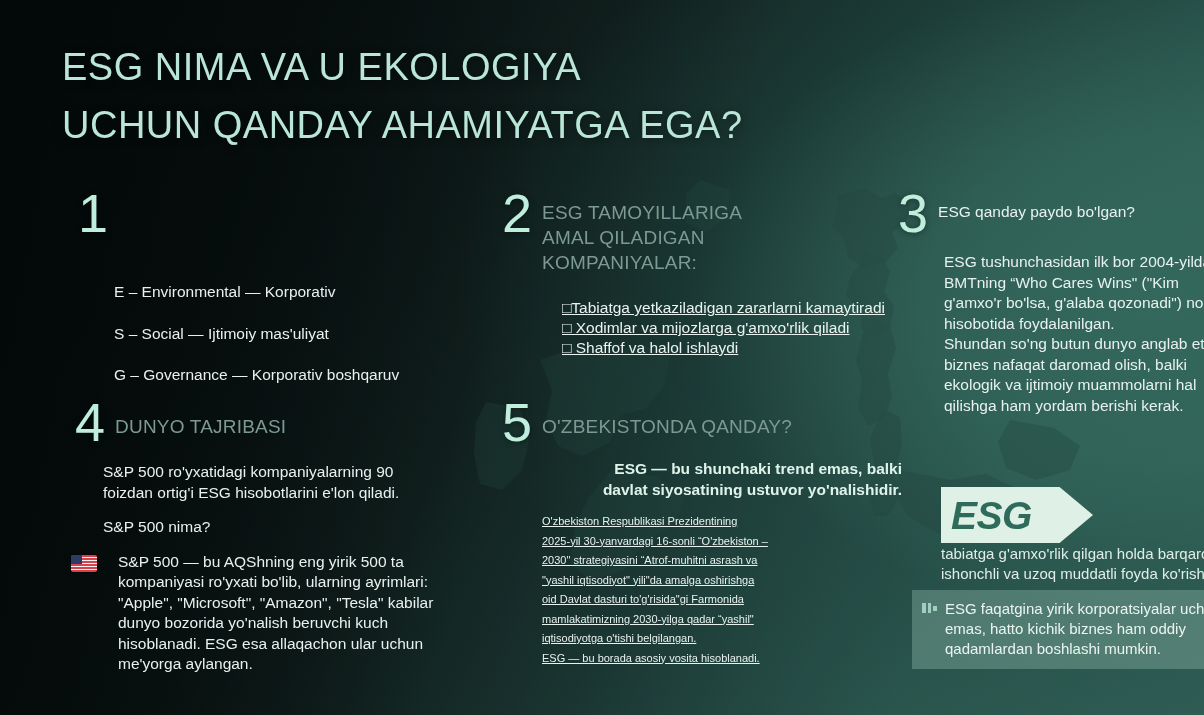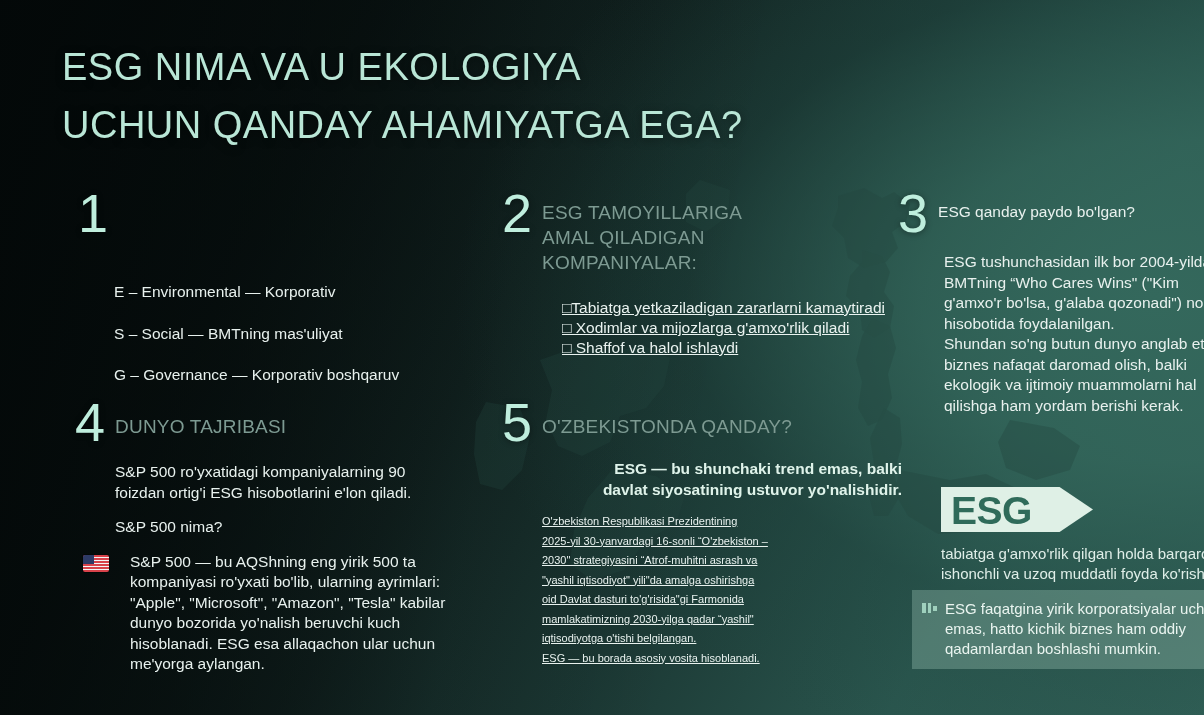--- a/index.html
+++ b/index.html
@@ -110,21 +110,21 @@
     background: #d8424a;
     box-shadow: 0 0 0 1px rgba(0,0,0,0.3);
   }
   .flag .stripe { position:absolute; left:0; width:100%; height:1.3px; background:#f4f4f6; }
   .flag .canton { position:absolute; left:0; top:0; width:11px; height:9px; background:#2d3a66; }
 
   
   #esg-logo-wrap { position: absolute; left: 941px; top: 487px; }
   .esg-badge {
     position: relative;
-    width: 152px; height: 45px;
+    width: 152px; height: 56px; font-style: italic;
   }
   .esg-badge .shape {
     position: absolute; inset: 0;
     background: #dff0e6;
     clip-path: polygon(0 0, 78% 0, 100% 50%, 78% 100%, 0 100%);
   }
   .esg-badge .word {
     position: absolute;
     left: 10px; top: 50%;
     transform: translateY(-50%);
@@ -196,21 +196,21 @@
 
   <div id="title">ESG NIMA VA U EKOLOGIYA
 UCHUN QANDAY AHAMIYATGA EGA?</div>
 
   <div class="sec" style="left:78px; top:196px; width:400px;">
     <div class="sec-head">
       <div class="num">1</div>
     </div>
     <div style="margin-top:46px; margin-left:36px;">
       <div class="body-txt" style="margin-bottom:21px;">E – Environmental — Korporativ</div>
-      <div class="body-txt" style="margin-bottom:21px;">S – Social  —  BMTning mas'uliyat</div>
+      <div class="body-txt" style="margin-bottom:21px;">S – Social  —  Ijtimoiy mas'uliyat</div>
       <div class="body-txt">G – Governance — Korporativ boshqaruv</div>
     </div>
   </div>
 
   <div class="sec" style="left:502px; top:196px; width:400px;">
     <div class="sec-head">
       <div class="num">2</div>
       <div class="head-txt">ESG TAMOYILLARIGA
 AMAL QILADIGAN
 KOMPANIYALAR:</div>
@@ -235,21 +235,21 @@
 biznes nafaqat daromad olish, balki
 ekologik va ijtimoiy muammolarni hal
 qilishga ham yordam berishi kerak.</div>
   </div>
 
   <div class="sec" style="left:75px; top:405px; width:400px;">
     <div class="sec-head">
       <div class="num">4</div>
       <div class="head-txt tight">DUNYO TAJRIBASI</div>
     </div>
-    <div style="margin-top:17px; margin-left:40px;">
+    <div style="margin-top:17px; margin-left:28px;">
       <div class="body-txt para">S&amp;P 500 ro'yxatidagi kompaniyalarning 90
 foizdan ortig'i ESG hisobotlarini e'lon qiladi.</div>
       <div class="body-txt para">S&amp;P 500 nima?</div>
       <div class="flagrow" style="margin-left:-32px;">
         <span class="flag">
           <span class="stripe" style="top:2px;"></span>
           <span class="stripe" style="top:5px;"></span>
           <span class="stripe" style="top:8px;"></span>
           <span class="stripe" style="top:11px;"></span>
           <span class="stripe" style="top:14px;"></span>

